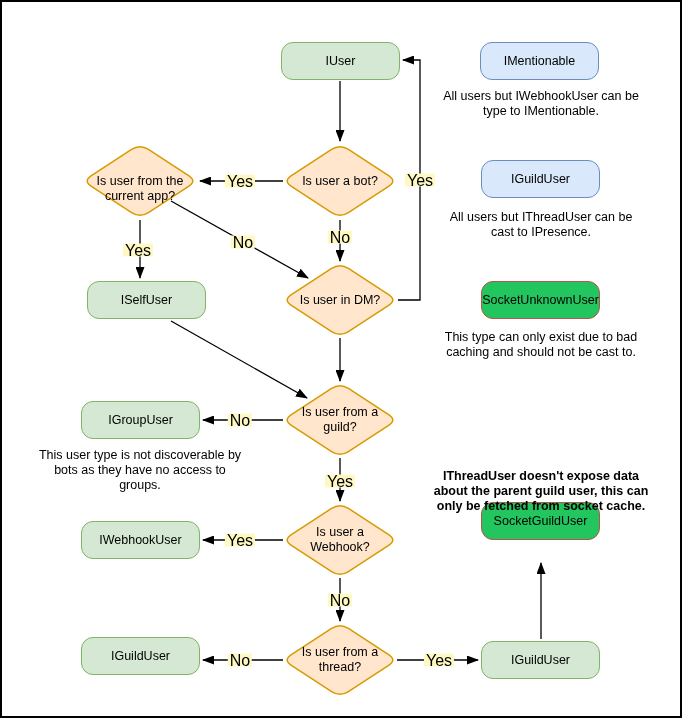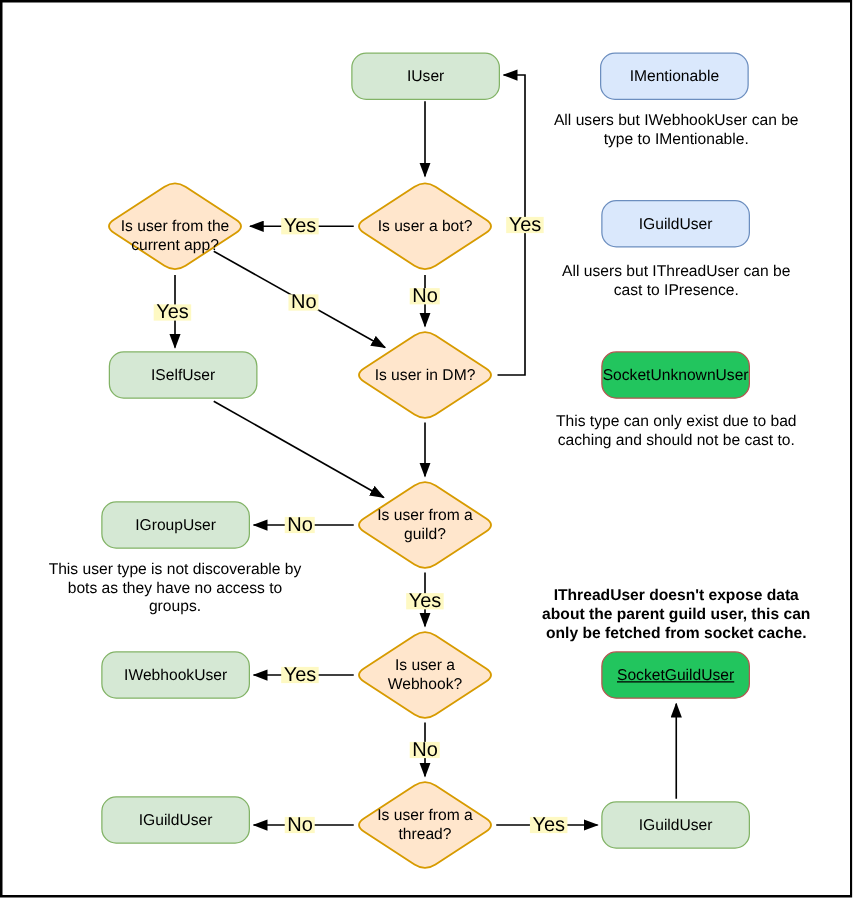--- a/index.html
+++ b/index.html
@@ -72,21 +72,21 @@
     </g>
   </svg>
 
   <div class="node green" style="left:281px;top:42px;">IUser</div>
   <div class="node blue" style="left:480px;top:42px;">IMentionable</div>
   <div class="node blue" style="left:481px;top:160px;">IGuildUser</div>
   <div class="node red" style="left:481px;top:281px;">SocketUnknownUser</div>
   <div class="node green" style="left:87px;top:281px;">ISelfUser</div>
   <div class="node green" style="left:81px;top:401px;">IGroupUser</div>
   <div class="node green" style="left:81px;top:521px;">IWebhookUser</div>
-  <div class="node red" style="left:481px;top:521px;text-decoration:underline;">SocketGuildUser</div>
+  <div class="node red" style="left:481px;top:502px;">SocketGuildUser</div>
   <div class="node green" style="left:81px;top:637px;">IGuildUser</div>
   <div class="node green" style="left:481px;top:641px;">IGuildUser</div>
 
   <div class="dlabel" style="left:284px;top:144px;">Is user a bot?</div>
   <div class="dlabel" style="left:84px;top:152px;">Is user from the
 current app?</div>
   <div class="dlabel" style="left:284px;top:263px;">Is user in DM?</div>
   <div class="dlabel" style="left:284px;top:383px;">Is user from a
 guild?</div>
   <div class="dlabel" style="left:284px;top:503px;">Is user a

